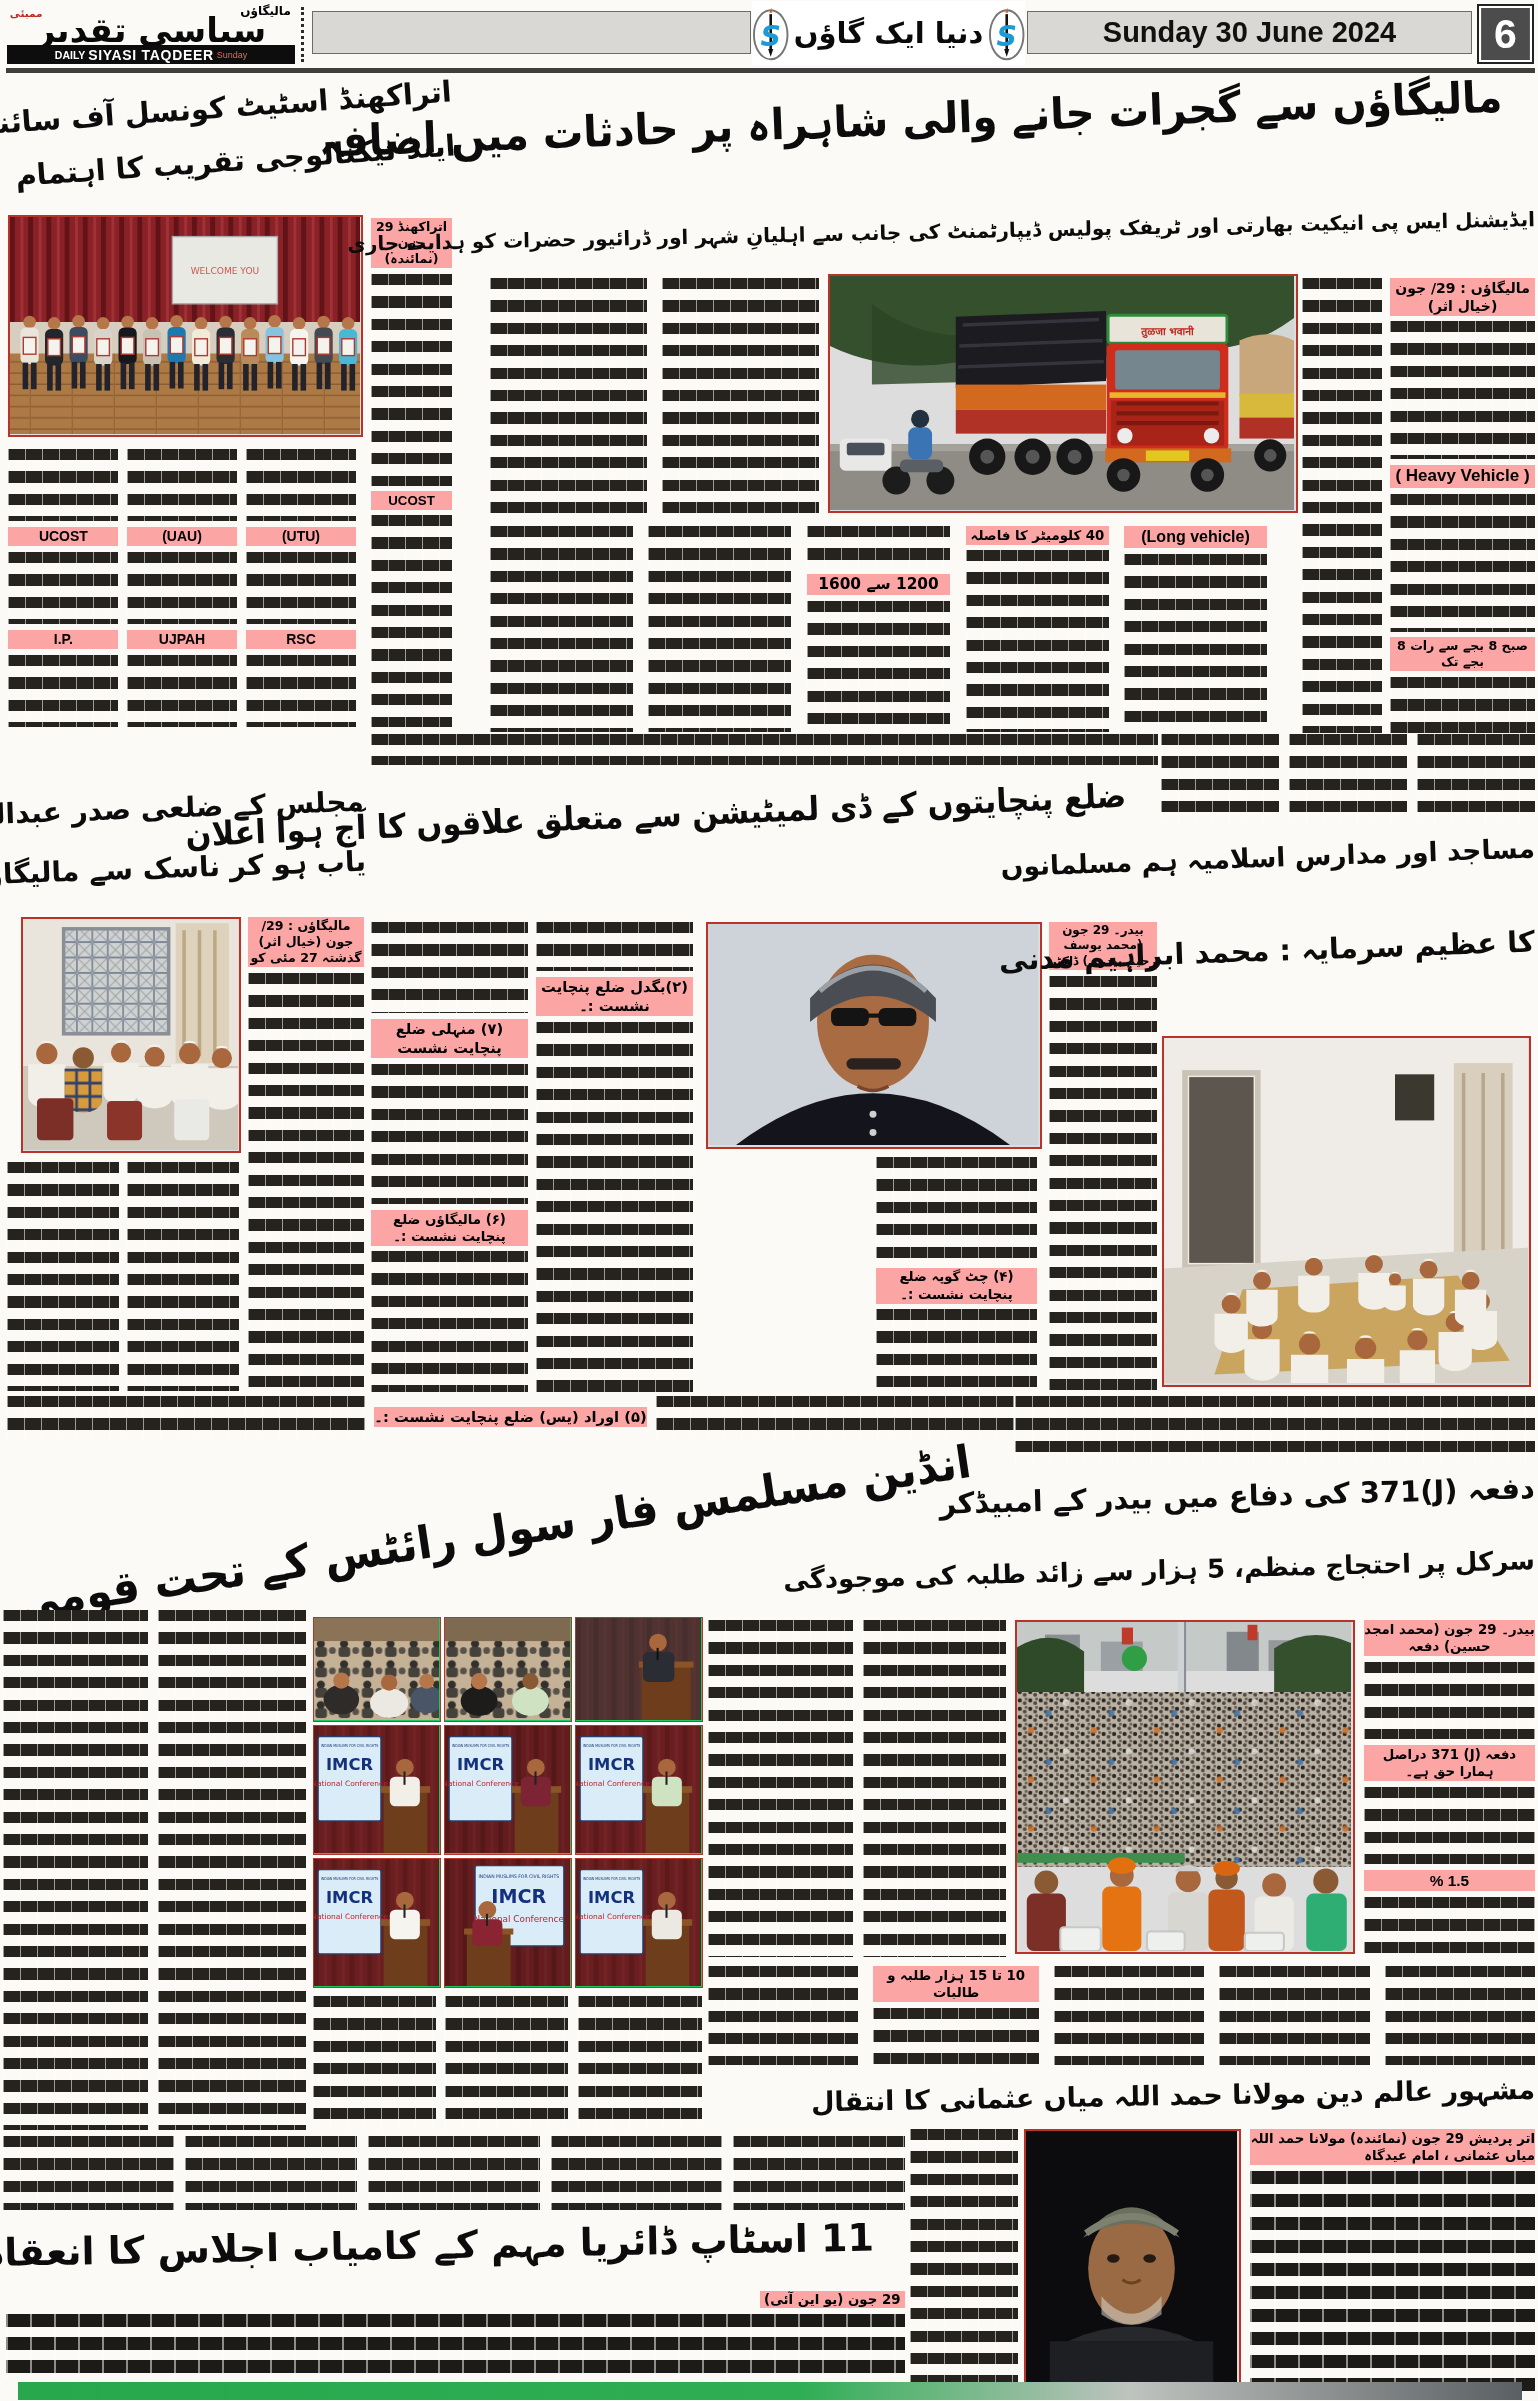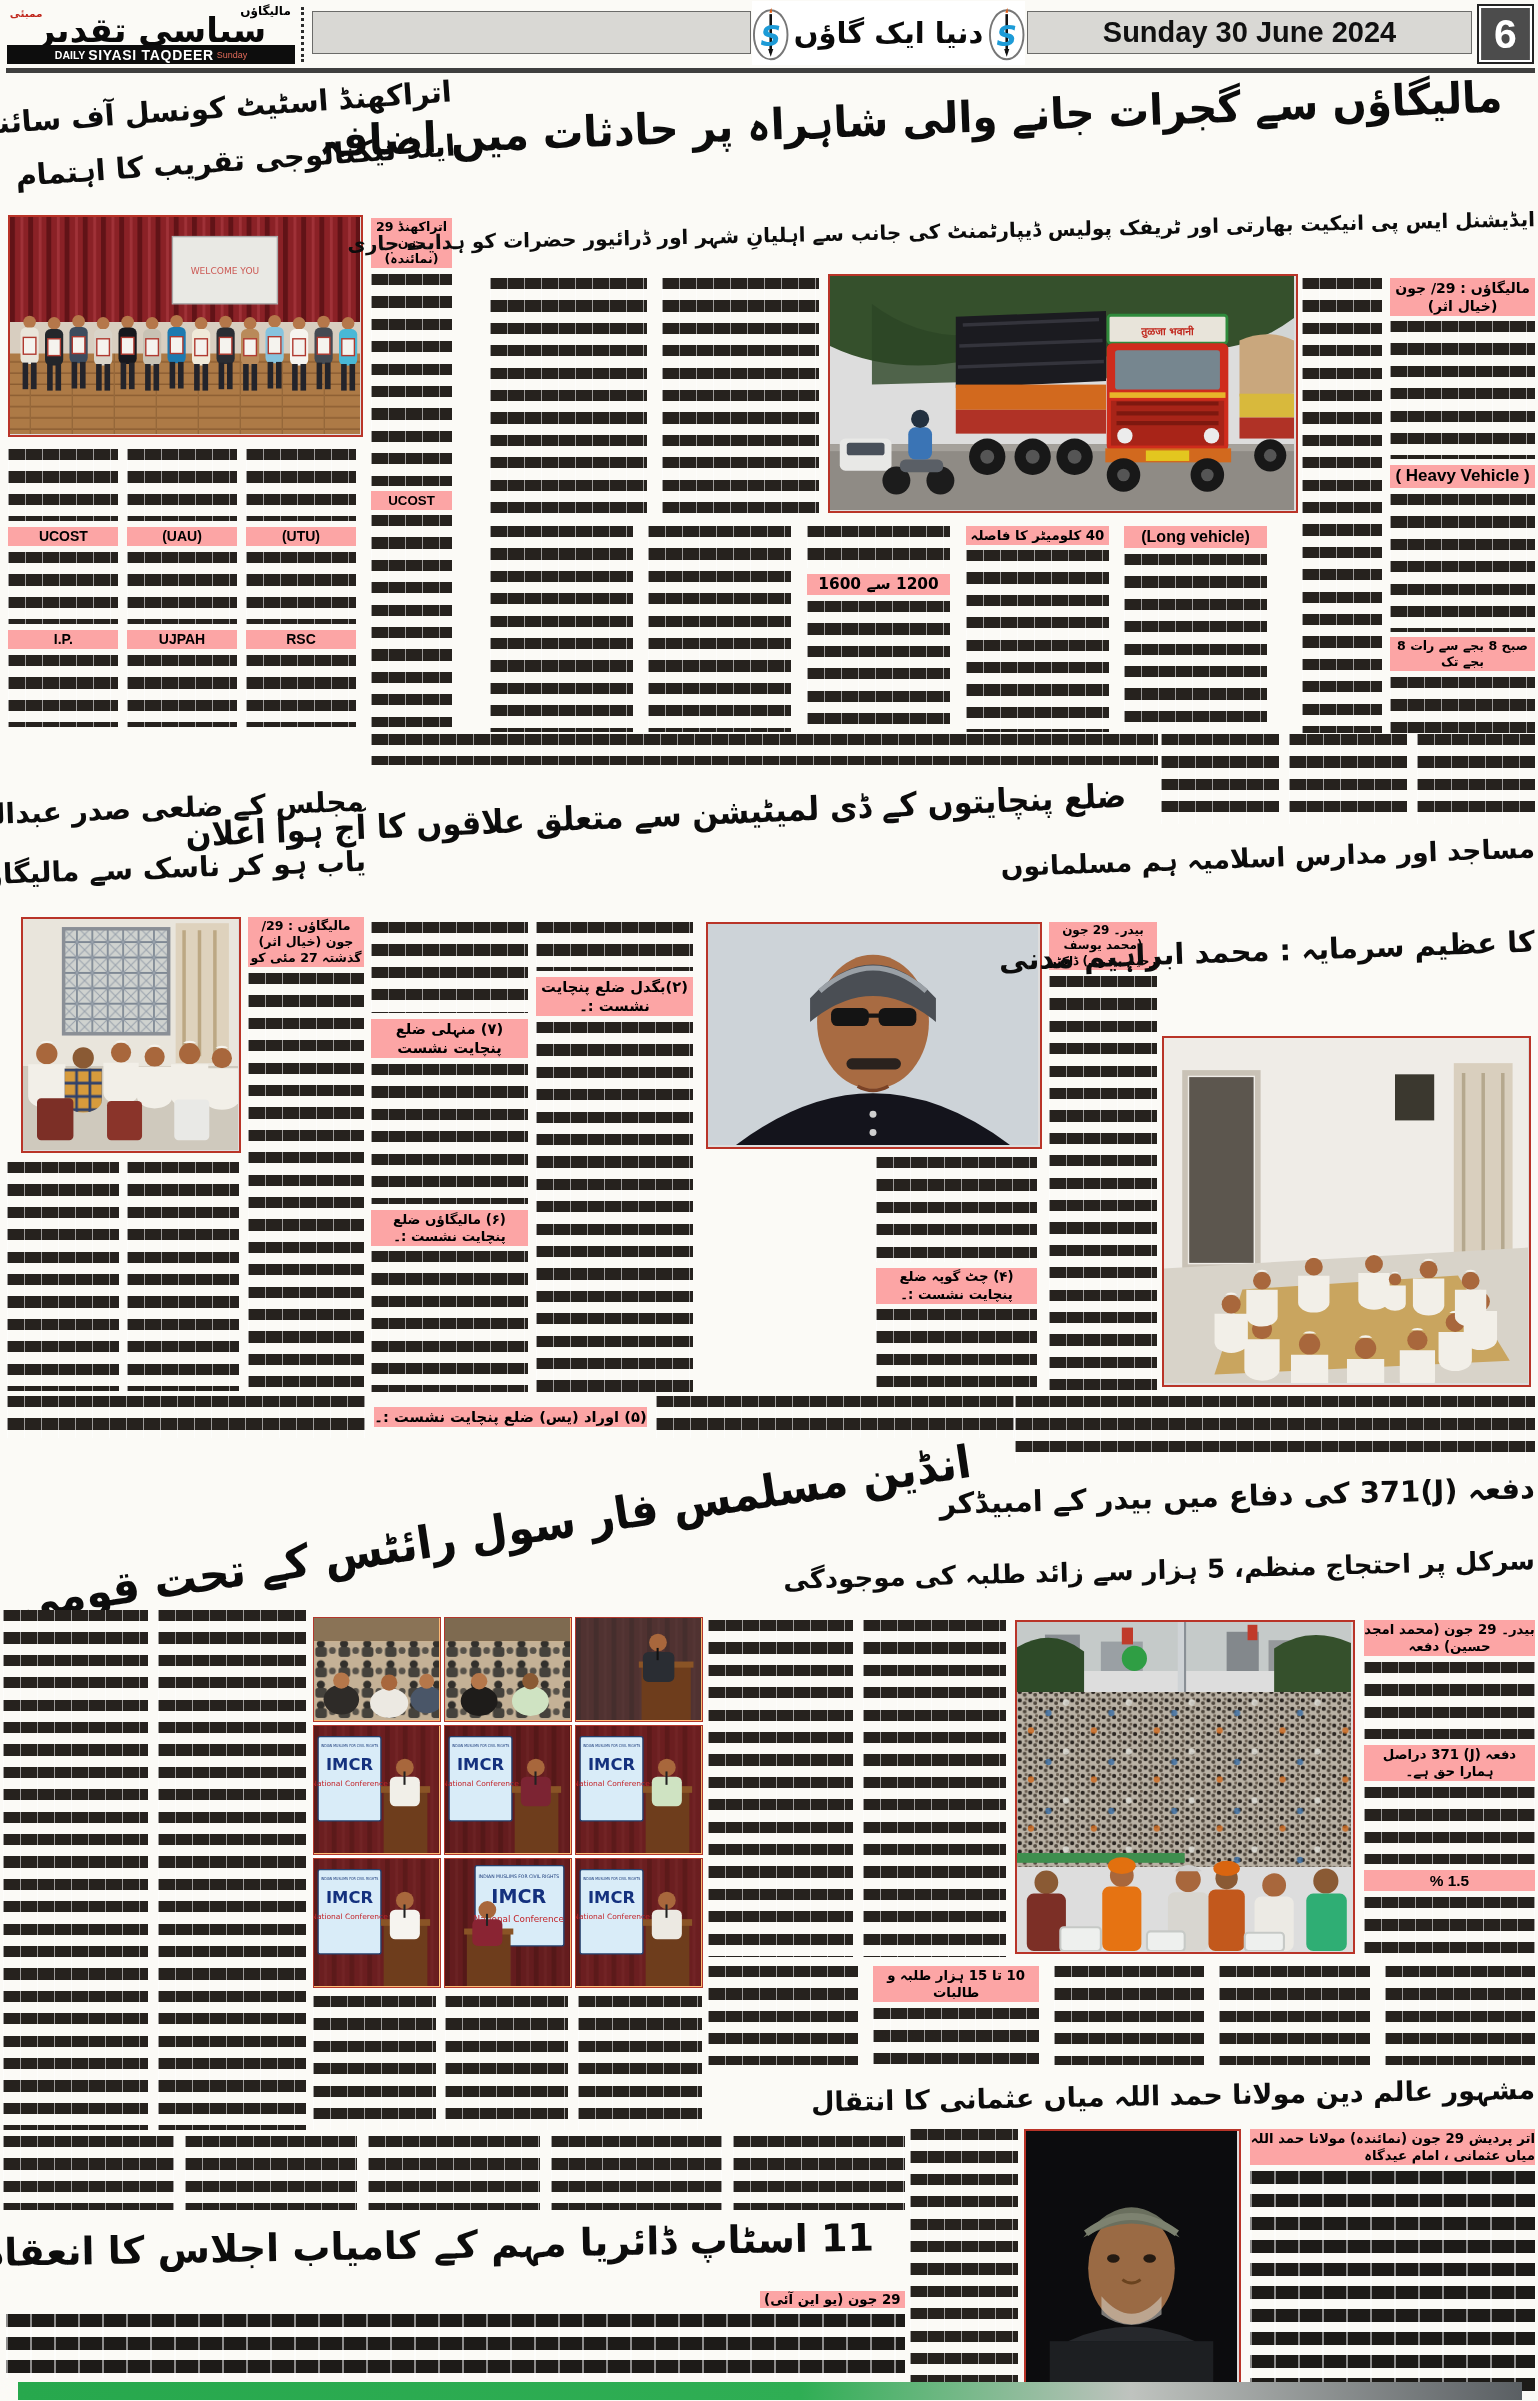--- a/index.html
+++ b/index.html
@@ -16,21 +16,21 @@
         repeating-linear-gradient(180deg, #1d1b18 0 13.3px, rgba(0,0,0,0) 13.3px 23px);}
   .col{display:flex;flex-direction:column;gap:5.6px;}
   .f{flex:1;}
   .h{font-weight:700;color:#0c0c0c;direction:rtl;text-align:center;white-space:nowrap;line-height:1.25;}
   .hr{text-align:right;}
   .tok{display:block;background:#fca5a5;color:#000;font-weight:700;text-align:center;direction:rtl;
        font-size:14px;line-height:1.3;padding:0.7px 0;}
   .toke{font-family:"Liberation Sans","DejaVu Sans",sans-serif;direction:ltr;}
   .photo{border:2.8px solid #b93428;background:#ddd;box-sizing:border-box;}
   .photo svg{display:block;}
-  .cell{position:absolute;border:1.4px solid #b3372c;box-sizing:border-box;background:#fdba74;}
+  .cell{position:absolute;border:1.4px solid #b3372c;box-sizing:border-box;background:#22c55e;}
   .graybar{background:#d9d8d4;border:1.4px solid #6b6b69;box-sizing:border-box;}
 </style>
 </head>
 <body>
 
 <svg width="0" height="0" style="position:absolute" aria-hidden="true">
 <defs>
   <pattern id="crowdp" width="15" height="12" patternUnits="userSpaceOnUse">
     <rect width="15" height="12" fill="#b9b1a4"></rect>
     <circle cx="4" cy="4" r="3" fill="#2a2521"></circle>

